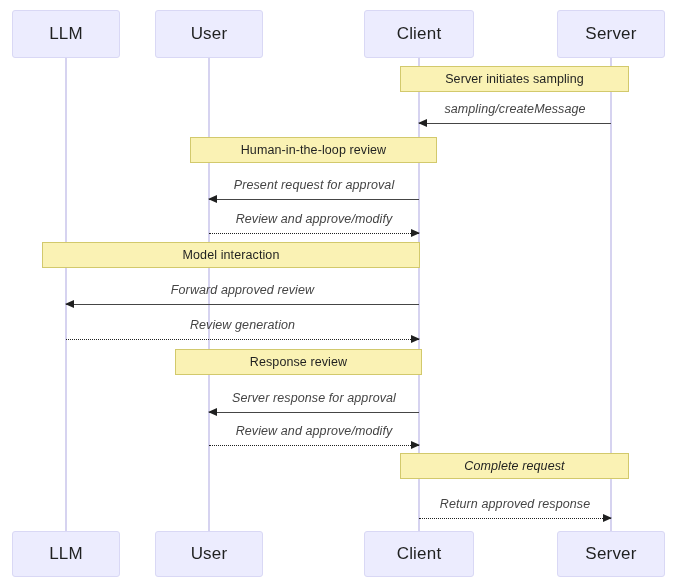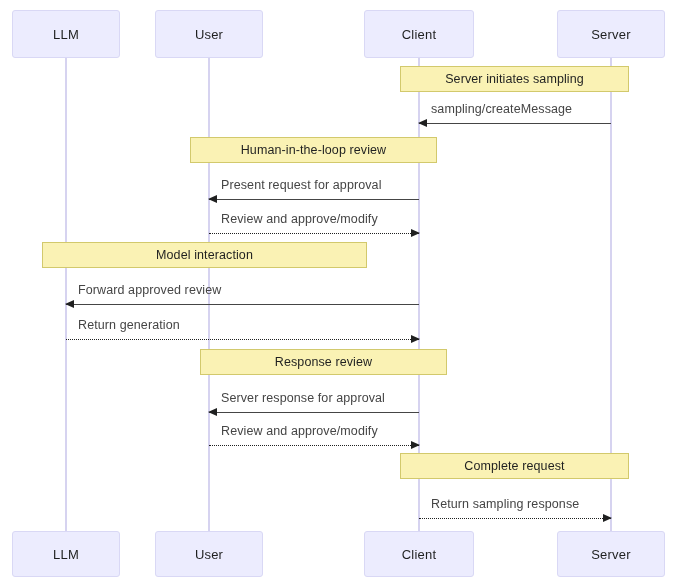--- a/index.html
+++ b/index.html
@@ -23,21 +23,21 @@
   .actor-box {
     position: absolute;
     box-sizing: border-box;
     background: #ececfe;
     border: 1px solid #d9d8f5;
     border-radius: 3px;
     display: flex;
     align-items: center;
     justify-content: center;
     color: #1f2020;
-    font-size: 13px;
+    font-size: 17px;
     letter-spacing: 0.2px;
   }
   
   .lifeline {
     position: absolute;
     width: 2px;
     background: #d6d3f0;
   }
   
   .note {
@@ -78,27 +78,29 @@
   .msg.to-left .head {
     left: -1px;
     border-right: 9px solid #1f2020;
   }
   .msg.to-right .head {
     right: -1px;
     border-left: 9px solid #1f2020;
   }
   .msg .label {
     position: absolute;
-    left: 12px;
+    left: 0;
     width: 100%;
     top: -21px;
+    text-align: center;
     color: #454545;
     font-size: 12.5px;
     letter-spacing: 0.1px;
     white-space: nowrap;
+    font-style: italic;
   }
 </style>
 </head>
 <body>
 
 <div id="diagram">
     <div class="lifeline" style="left: 65px; top: 58px; height: 473px;"></div>
     <div class="lifeline" style="left: 208px; top: 58px; height: 473px;"></div>
     <div class="lifeline" style="left: 418px; top: 58px; height: 473px;"></div>
     <div class="lifeline" style="left: 610px; top: 58px; height: 473px;"></div>
@@ -125,27 +127,27 @@
     </div>
     <div class="actor-box" style="left: 557px; top: 531px; width: 108px; height: 46px;">
       <span>Server</span>
     </div>
     <div class="note" style="left: 400px; top: 66px; width: 229px; height: 26px;">
       <span>Server initiates sampling</span>
     </div>
     <div class="note" style="left: 190px; top: 137px; width: 247px; height: 26px;">
       <span>Human-in-the-loop review</span>
     </div>
-    <div class="note" style="left: 42px; top: 242px; width: 325px; height: 26px;">
+    <div class="note" style="left: 42px; top: 242px; width: 378px; height: 26px;">
       <span>Model interaction</span>
     </div>
-    <div class="note" style="left: 200px; top: 349px; width: 247px; height: 26px;">
+    <div class="note" style="left: 175px; top: 349px; width: 247px; height: 26px;">
       <span>Response review</span>
     </div>
-    <div class="note" style="left: 400px; top: 453px; width: 229px; height: 26px;">
+    <div class="note" style="left: 400px; top: 453px; width: 229px; height: 26px; font-style: italic;">
       <span>Complete request</span>
     </div>
     <div class="msg to-left" style="left: 419px; top: 123px; width: 192px;">
       <div class="line" style="width: 192px;"></div>
       <div class="head"></div>
       <div class="label">sampling/createMessage</div>
     </div>
     <div class="msg to-left" style="left: 209px; top: 199px; width: 210px;">
       <div class="line" style="width: 210px;"></div>
       <div class="head"></div>
@@ -157,30 +159,30 @@
       <div class="label">Review and approve/modify</div>
     </div>
     <div class="msg to-left" style="left: 66px; top: 304px; width: 353px;">
       <div class="line" style="width: 353px;"></div>
       <div class="head"></div>
       <div class="label">Forward approved review</div>
     </div>
     <div class="msg dotted to-right" style="left: 66px; top: 339px; width: 353px;">
       <div class="line" style="width: 353px;"></div>
       <div class="head"></div>
-      <div class="label">Return generation</div>
+      <div class="label">Review generation</div>
     </div>
     <div class="msg to-left" style="left: 209px; top: 412px; width: 210px;">
       <div class="line" style="width: 210px;"></div>
       <div class="head"></div>
       <div class="label">Server response for approval</div>
     </div>
     <div class="msg dotted to-right" style="left: 209px; top: 445px; width: 210px;">
       <div class="line" style="width: 210px;"></div>
       <div class="head"></div>
       <div class="label">Review and approve/modify</div>
     </div>
     <div class="msg dotted to-right" style="left: 419px; top: 518px; width: 192px;">
       <div class="line" style="width: 192px;"></div>
       <div class="head"></div>
-      <div class="label">Return sampling response</div>
+      <div class="label">Return approved response</div>
     </div>
   </div>
 
 </body></html>

